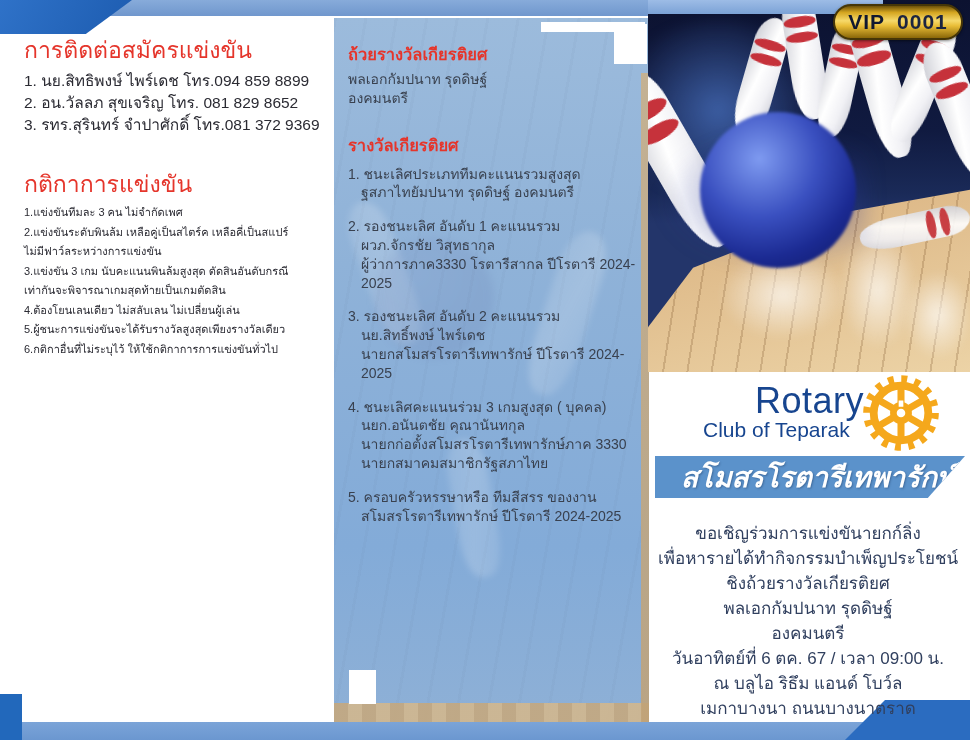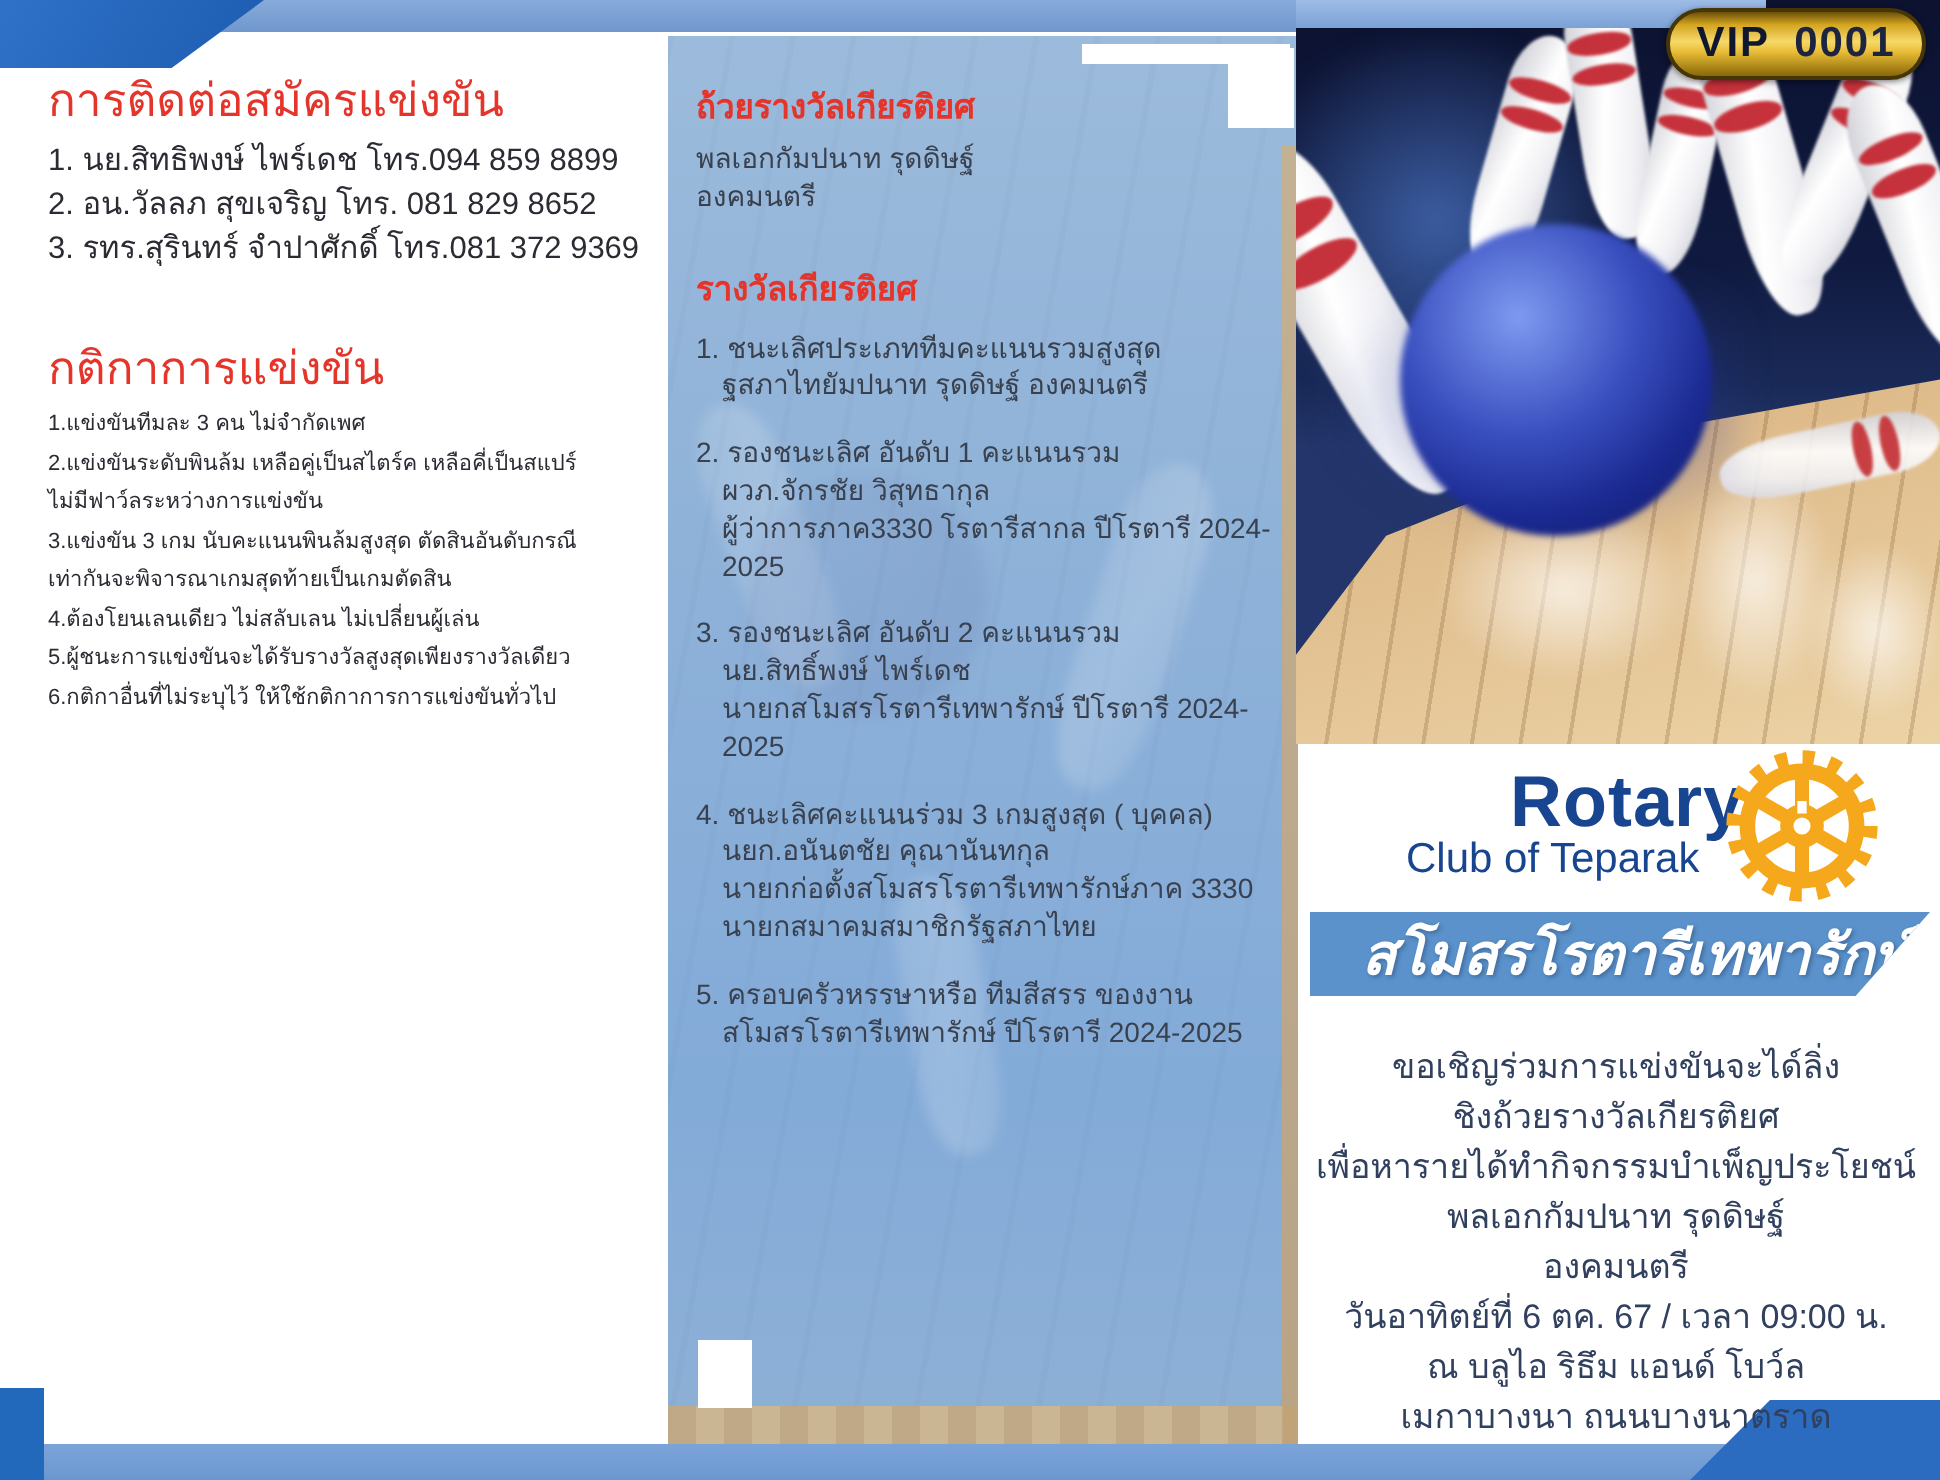--- a/index.html
+++ b/index.html
@@ -70,21 +70,21 @@
   
   .vip-badge{position:absolute;left:833px;top:4px;width:130px;height:36px;z-index:6;
     border-radius:19px;border:2px solid #463607;box-sizing:border-box;
     background:linear-gradient(180deg,#6b500a 0%,#d4a520 20%,#f6d96a 46%,#e9bd37 62%,#8a6708 100%);
     display:flex;align-items:center;justify-content:center;gap:12px;box-shadow:0 1px 3px rgba(0,0,0,.5);}
   .vip-badge .vip{font-weight:800;font-size:21px;color:#101830;letter-spacing:1px;}
   .vip-badge .num{font-weight:600;font-size:21px;color:#1c2440;letter-spacing:1px;}
 
   
   .rotary{position:absolute;left:655px;top:378px;width:315px;height:74px;z-index:3;}
-  .rotary-word{position:absolute;left:100px;top:2px;font-size:36px;font-weight:bold;color:#17458f;letter-spacing:.5px;}
+  .rotary-word{position:absolute;left:100px;top:2px;font-size:36px;font-weight:normal;color:#17458f;letter-spacing:.5px;}
   .rotary-sub{position:absolute;left:48px;top:40px;font-size:21px;color:#17458f;}
   .rotary-wheel{position:absolute;left:207px;top:-4px;width:78px;height:78px;}
 
   
   .club-banner{position:absolute;left:655px;top:456px;width:310px;height:42px;z-index:3;
     background:linear-gradient(180deg,#62a +0,#5b92cb,#4f87c2);background:#5b92cb;
     clip-path:polygon(0 0,100% 0,88% 100%,0 100%);
     display:flex;align-items:center;}
   .club-banner span{font-size:28px;font-weight:bold;font-style:italic;color:#ffffff;padding-left:26px;
     text-shadow:1px 1px 2px rgba(30,60,100,.45);}
@@ -244,23 +244,23 @@
       <circle cx="50" cy="50" r="5.5" fill="#ffffff"></circle>
       <rect x="47" y="34" width="6" height="8" fill="#ffffff"></rect>
     </svg>
   </div>
 
   <div class="club-banner">
     <span>สโมสรโรตารีเทพารักษ์</span>
   </div>
 
   <div class="invitation">
-    <div>ขอเชิญร่วมการแข่งขันจะได์ลิ่ง</div>
+    <div>ขอเชิญร่วมการแข่งขันายกก์ลิ่ง</div>
+    <div>เพื่อหารายได้ทำกิจกรรมบำเพ็ญประโยชน์</div>
     <div>ชิงถ้วยรางวัลเกียรติยศ</div>
-    <div>เพื่อหารายได้ทำกิจกรรมบำเพ็ญประโยชน์</div>
     <div>พลเอกกัมปนาท รุดดิษฐ์</div>
     <div>องคมนตรี</div>
     <div>วันอาทิตย์ที่ 6 ตค. 67 / เวลา 09:00 น.</div>
     <div>ณ บลูไอ ริธึม แอนด์ โบว์ล</div>
     <div>เมกาบางนา ถนนบางนาตราด</div>
   </div>
 
 </div>
 
 </body></html>

